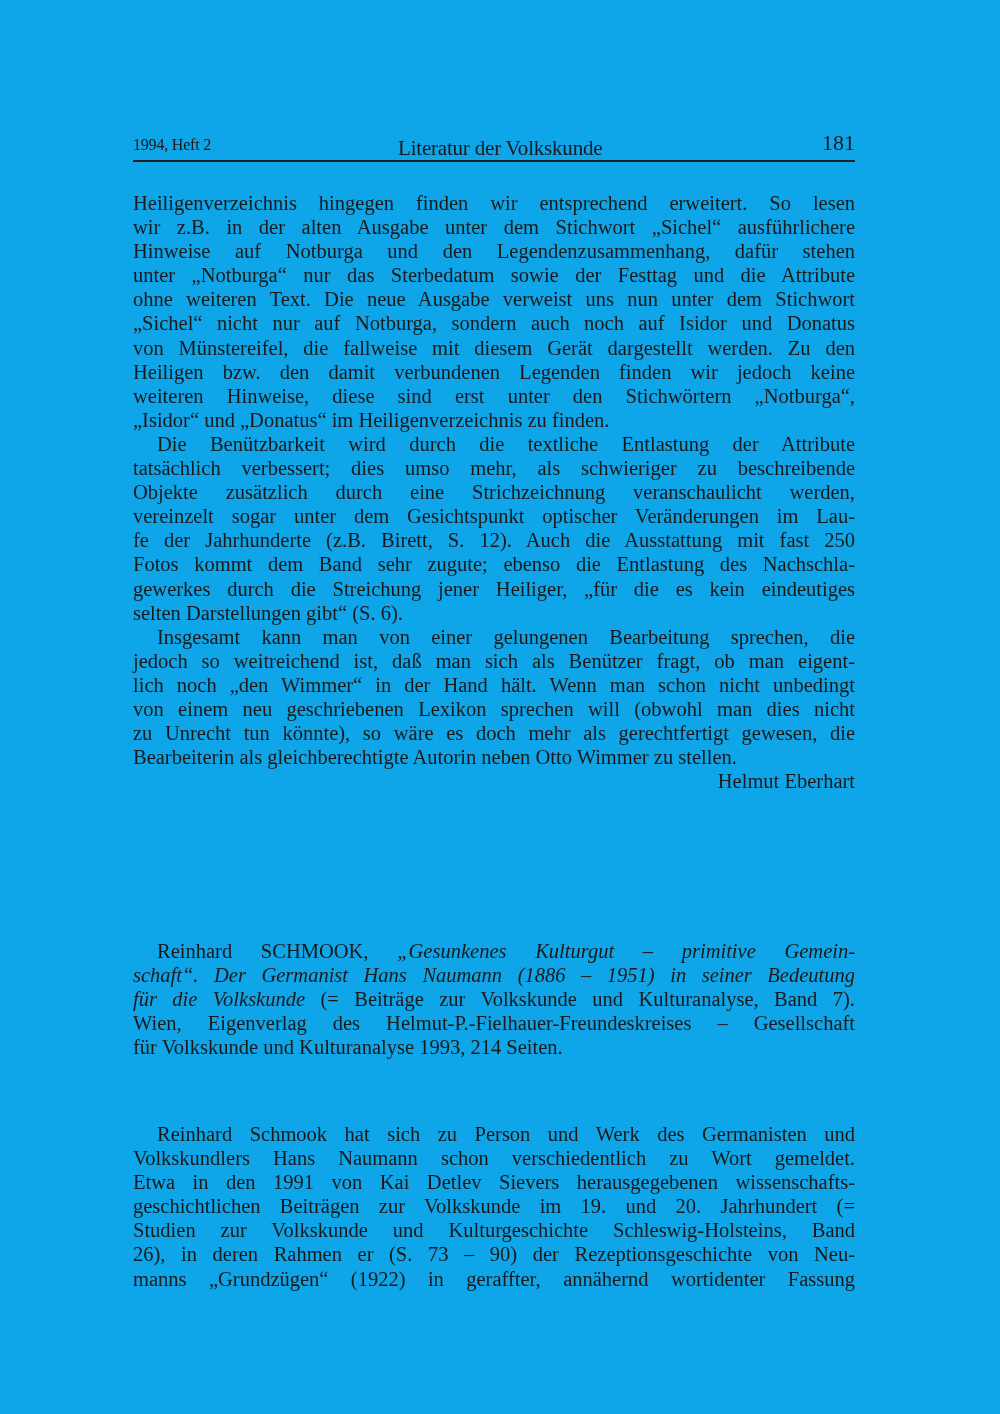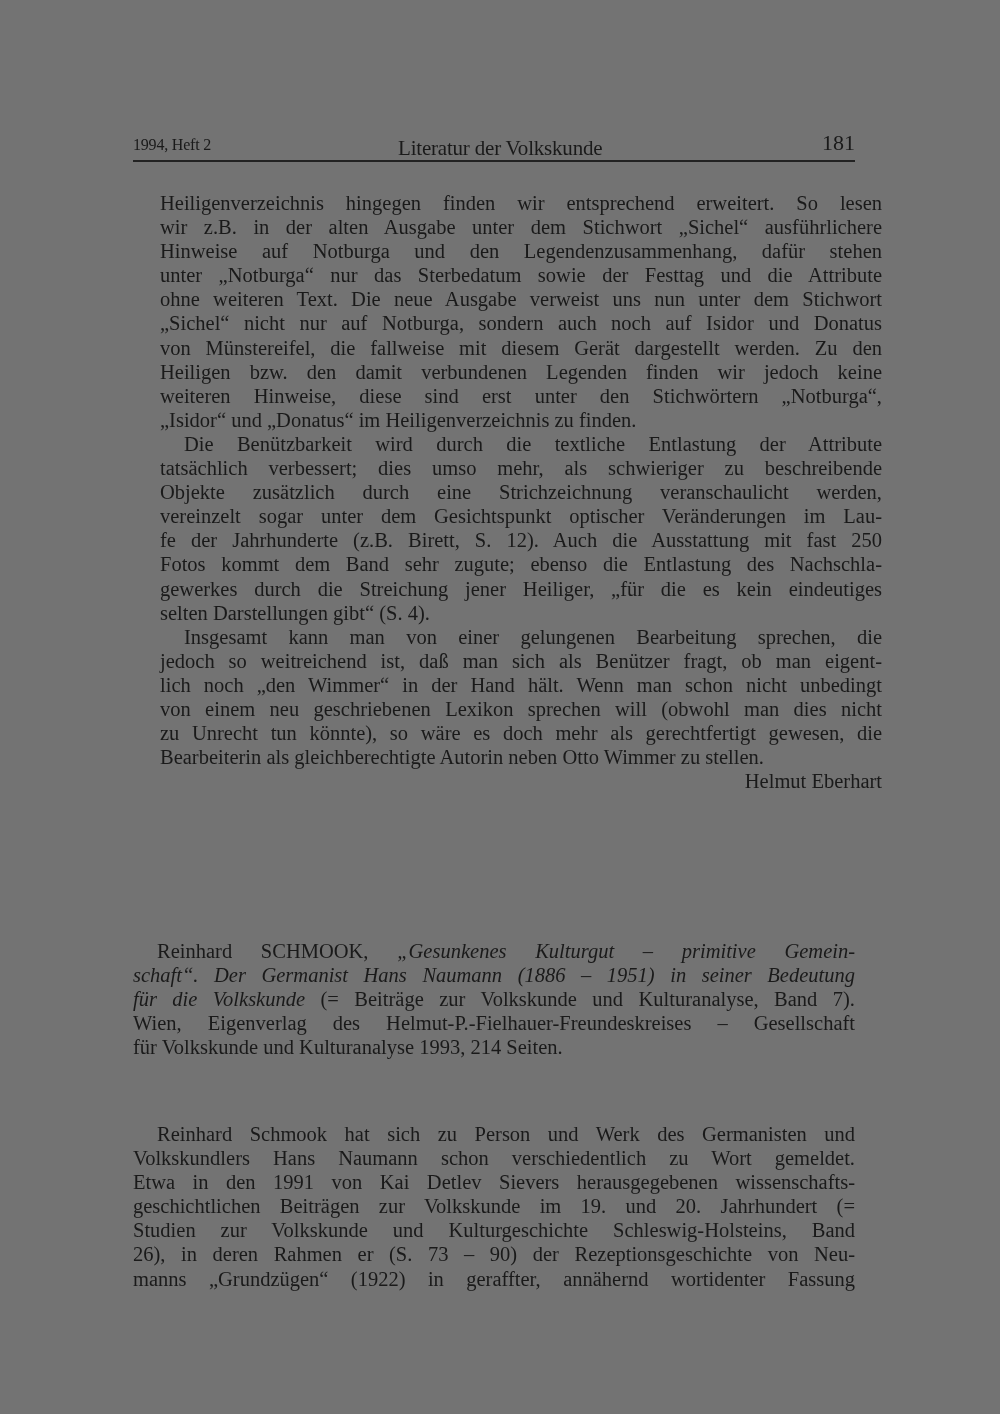--- a/index.html
+++ b/index.html
@@ -1,17 +1,17 @@
 <!DOCTYPE html>
 <html><head>
 <meta charset="utf-8">
 <style>
   html, body { margin: 0; padding: 0; background: #ffffff; }
   body { width: 1000px; height: 1414px; position: relative; overflow: hidden; }
-  .page { position: absolute; left: 0; top: 0; width: 1000px; height: 1414px; background: #737373;
+  .page { position: absolute; left: 0; top: 0; width: 1000px; height: 1414px; background: #0ea5e9;
           font-family: "Liberation Serif", "DejaVu Serif", serif; color: #1a1a1a; }
   .header { position: absolute; left: 133px; top: 128px; width: 722px; height: 30px; }
   .header .left { position: absolute; left: 0; top: 8px; font-size: 16px; letter-spacing: -0.2px; }
   .header .center { position: absolute; left: 265px; top: 8px; font-size: 21px; letter-spacing: -0.2px; }
   .header .right { position: absolute; right: 0; top: 2px; font-size: 22px; }
   .rule { position: absolute; left: 133px; top: 160px; width: 722px; height: 2px; background: #222; }
   .block { position: absolute; left: 133px; width: 722px; font-size: 20.5px; line-height: 24.1px; }
   .line { display: block; white-space: nowrap; text-align: justify; text-align-last: justify; height: 24.1px; }
   .line.last { text-align-last: left; }
   .line.indent { padding-left: 24px; }
@@ -23,39 +23,39 @@
 
 <div class="page">
 
   <div class="header">
     <span class="left">1994, Heft 2</span>
     <span class="center">Literatur der Volkskunde</span>
     <span class="right">181</span>
   </div>
   <div class="rule"></div>
 
-  <div class="block" style="top:191px;margin-left:27px;">
+  <div class="block" style="top:191px;">
     <span class="line">Heiligenverzeichnis hingegen finden wir entsprechend erweitert. So lesen</span>
     <span class="line">wir z.B. in der alten Ausgabe unter dem Stichwort „Sichel“ ausführlichere</span>
     <span class="line">Hinweise auf Notburga und den Legendenzusammenhang, dafür stehen</span>
     <span class="line">unter „Notburga“ nur das Sterbedatum sowie der Festtag und die Attribute</span>
     <span class="line">ohne weiteren Text. Die neue Ausgabe verweist uns nun unter dem Stichwort</span>
     <span class="line">„Sichel“ nicht nur auf Notburga, sondern auch noch auf Isidor und Donatus</span>
     <span class="line">von Münstereifel, die fallweise mit diesem Gerät dargestellt werden. Zu den</span>
     <span class="line">Heiligen bzw. den damit verbundenen Legenden finden wir jedoch keine</span>
     <span class="line">weiteren Hinweise, diese sind erst unter den Stichwörtern „Notburga“,</span>
     <span class="line last">„Isidor“ und „Donatus“ im Heiligenverzeichnis zu finden.</span>
     <span class="line indent">Die Benützbarkeit wird durch die textliche Entlastung der Attribute</span>
     <span class="line">tatsächlich verbessert; dies umso mehr, als schwieriger zu beschreibende</span>
     <span class="line">Objekte zusätzlich durch eine Strichzeichnung veranschaulicht werden,</span>
     <span class="line">vereinzelt sogar unter dem Gesichtspunkt optischer Veränderungen im Lau-</span>
     <span class="line">fe der Jahrhunderte (z.B. Birett, S. 12). Auch die Ausstattung mit fast 250</span>
     <span class="line">Fotos kommt dem Band sehr zugute; ebenso die Entlastung des Nachschla-</span>
     <span class="line">gewerkes durch die Streichung jener Heiliger, „für die es kein eindeutiges</span>
-    <span class="line last">selten Darstellungen gibt“ (S. 4).</span>
+    <span class="line last">selten Darstellungen gibt“ (S. 6).</span>
     <span class="line indent">Insgesamt kann man von einer gelungenen Bearbeitung sprechen, die</span>
     <span class="line">jedoch so weitreichend ist, daß man sich als Benützer fragt, ob man eigent-</span>
     <span class="line">lich noch „den Wimmer“ in der Hand hält. Wenn man schon nicht unbedingt</span>
     <span class="line">von einem neu geschriebenen Lexikon sprechen will (obwohl man dies nicht</span>
     <span class="line">zu Unrecht tun könnte), so wäre es doch mehr als gerechtfertigt gewesen, die</span>
     <span class="line last">Bearbeiterin als gleichberechtigte Autorin neben Otto Wimmer zu stellen.</span>
     <span class="line right">Helmut Eberhart</span>
   </div>
 
   <div class="block" style="top:939px;">

